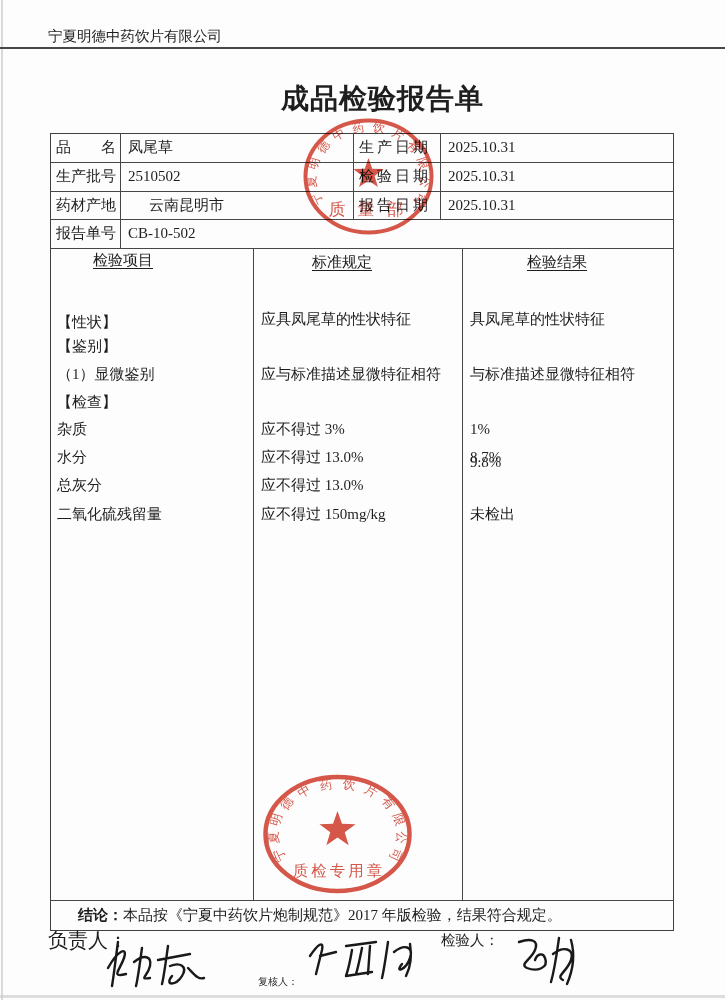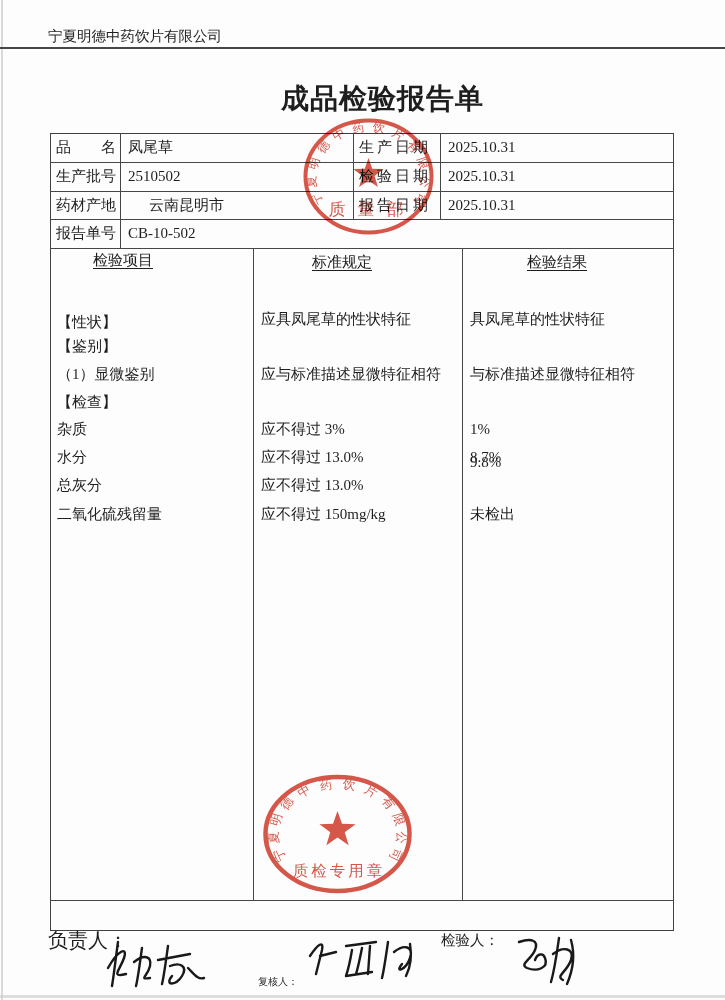--- a/index.html
+++ b/index.html
@@ -90,20 +90,21 @@
 
   <div class="txt" style="left:57px;top:477px;">总灰分</div>
   <div class="txt" style="left:261px;top:477px;">应不得过 13.0%</div>
   <div class="txt" style="left:470px;top:454px;text-align:center;">9.8%</div>
 
   <div class="txt" style="left:57px;top:506px;">二氧化硫残留量</div>
   <div class="txt" style="left:261px;top:506px;">应不得过 150mg/kg</div>
   <div class="txt" style="left:470px;top:506px;">未检出</div>
 
   <div class="hline" style="left:50px;top:900px;width:624px;"></div>
+  <div class="txt" style="left:58px;top:907px;"><span class="bold">结论：</span><span>本品按《宁夏中药饮片炮制规范》2017 年版检验，结果符合规定。</span></div>
 
   <div class="txt" style="left:48px;top:932px;font-size:20px;">负责人：</div>
   <div class="txt" style="left:258px;top:932px;font-size:10px;margin-top:41px;">复核人：</div>
   <div class="txt" style="left:441px;top:932px;font-size:14.5px;">检验人：</div>
 
   <svg class="sig abs" style="left:98px;top:934px;" width="130" height="58" viewBox="0 0 130 58">
     <path d="M10,34 C20,16 30,12 26,24 C22,36 12,44 28,40 M20,8 C18,22 16,40 14,52"></path>
     <path d="M44,14 C42,28 40,44 38,52 M36,28 C46,20 54,22 52,32 C50,42 40,46 52,44"></path>
     <path d="M70,12 C68,26 66,42 64,50 M60,26 L92,20 M72,32 C82,28 90,32 84,42 C78,52 66,52 74,42 M90,34 C96,40 100,46 106,44"></path>
   </svg>

